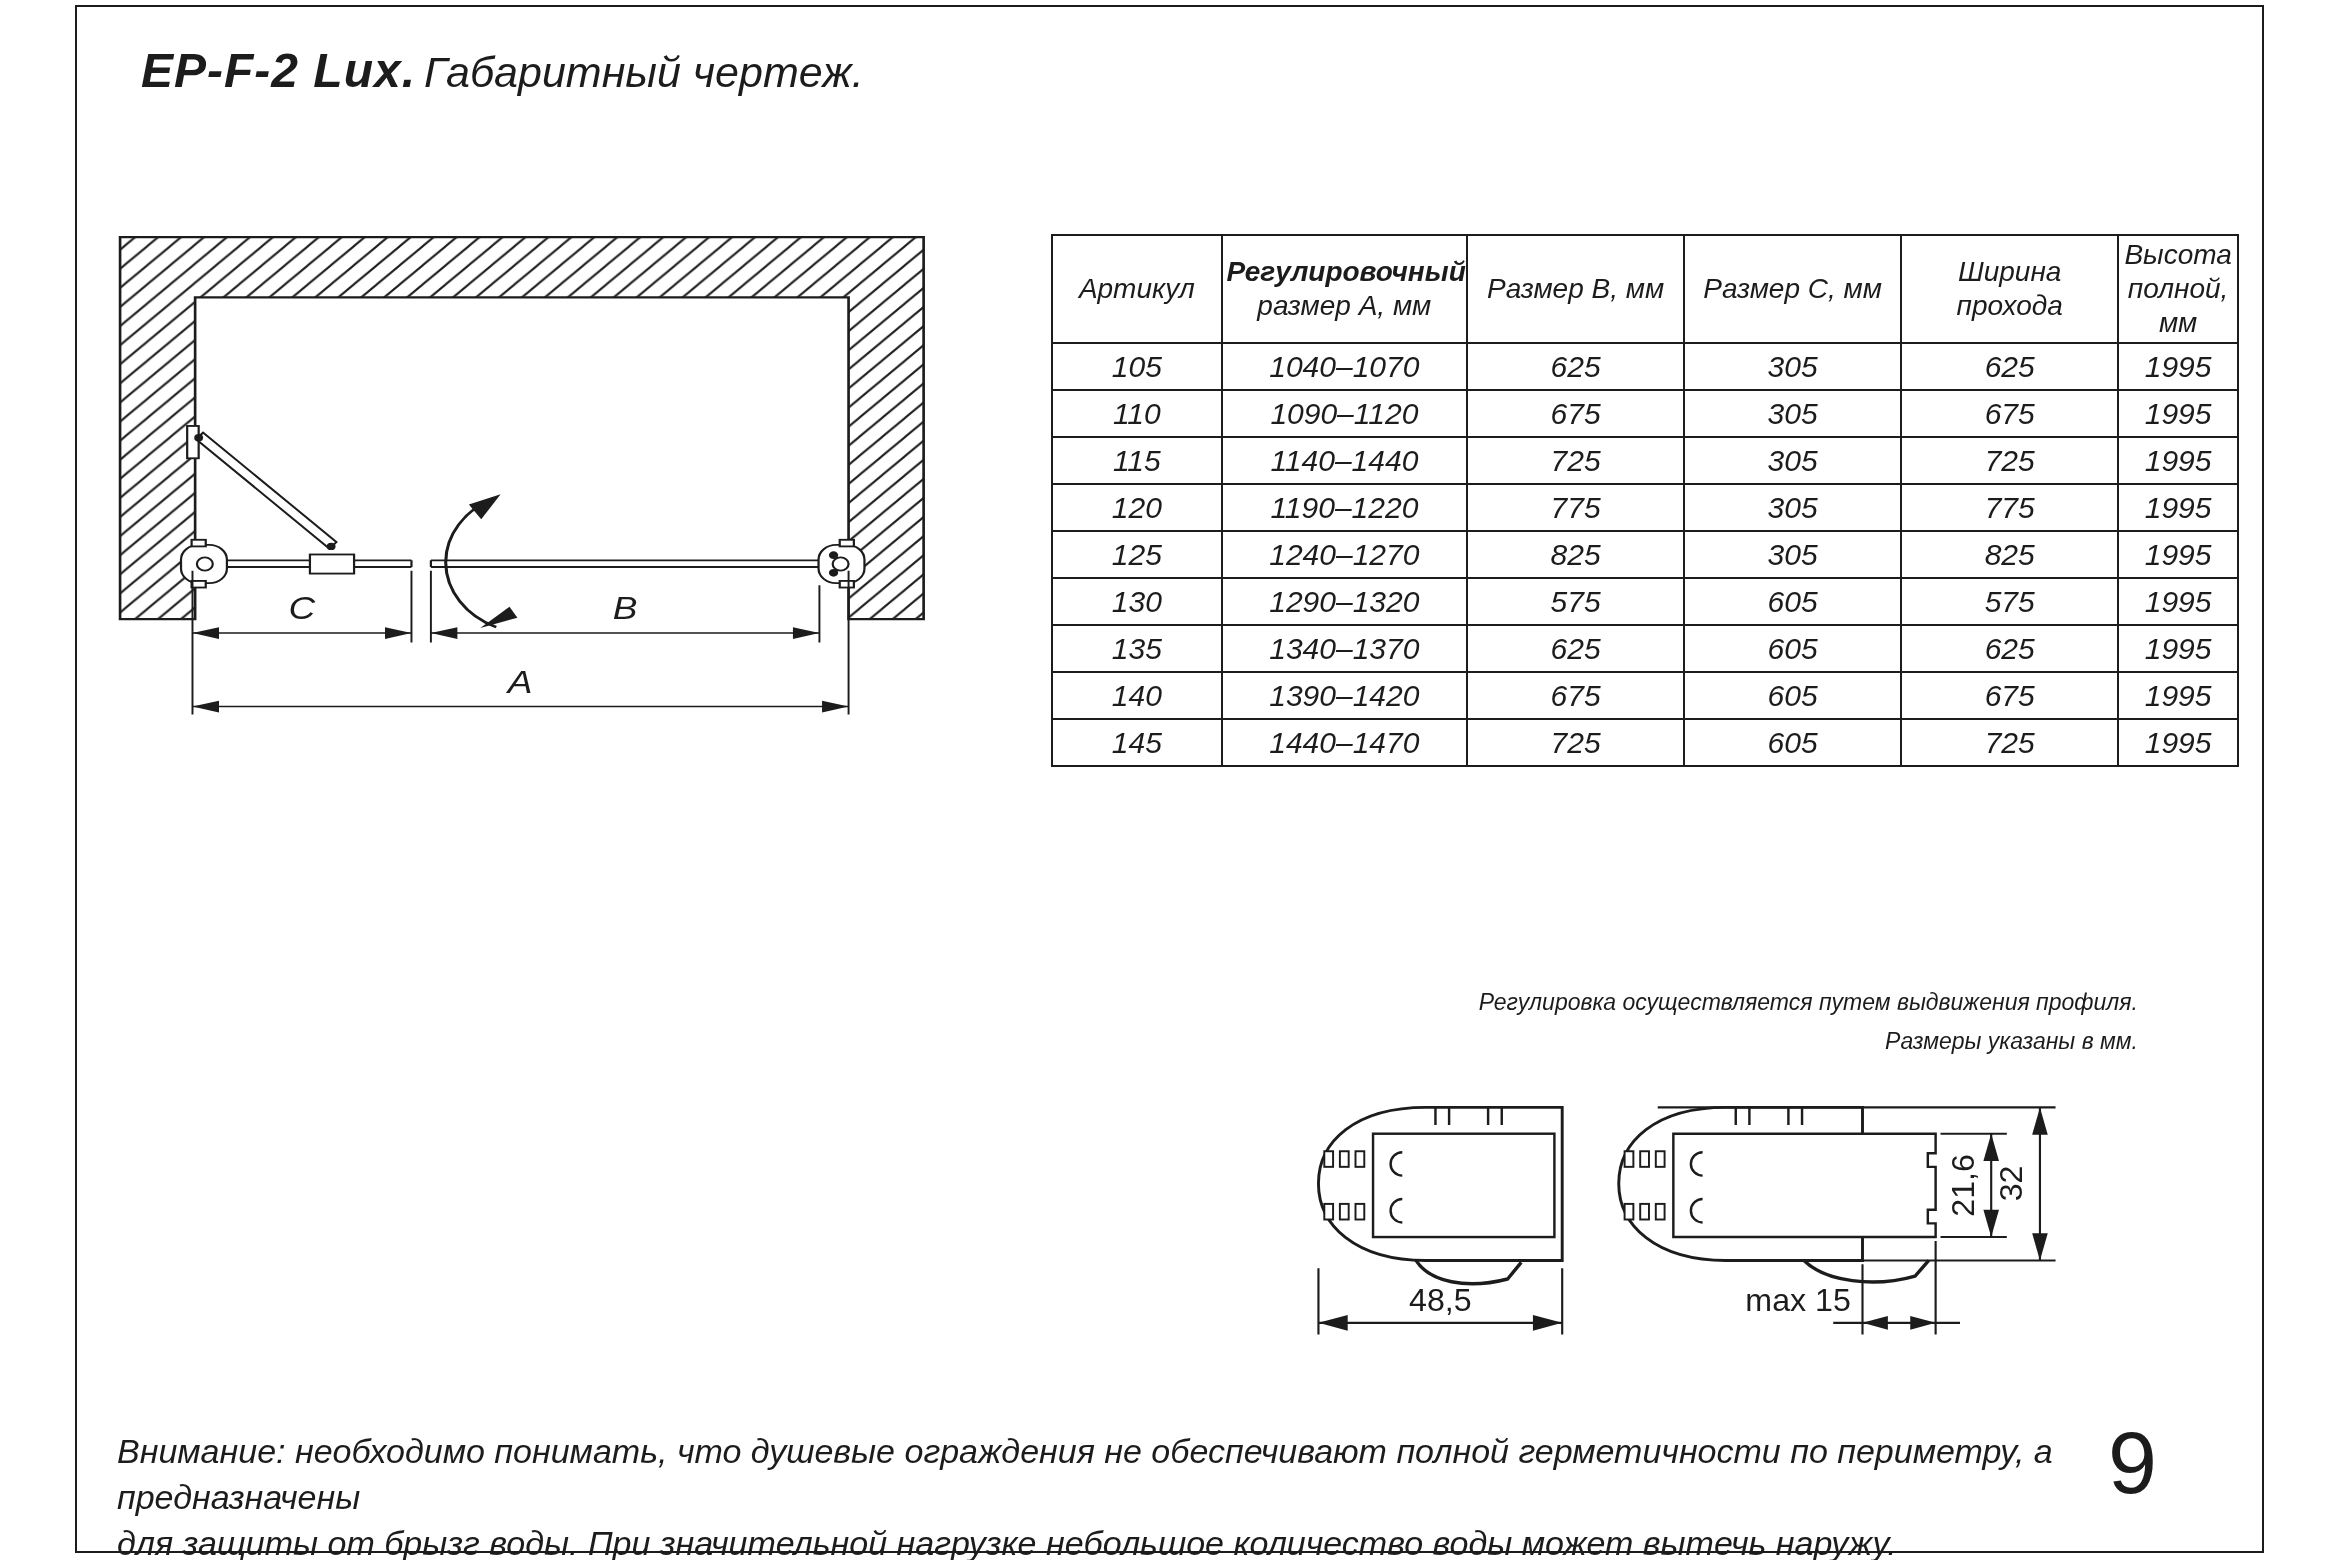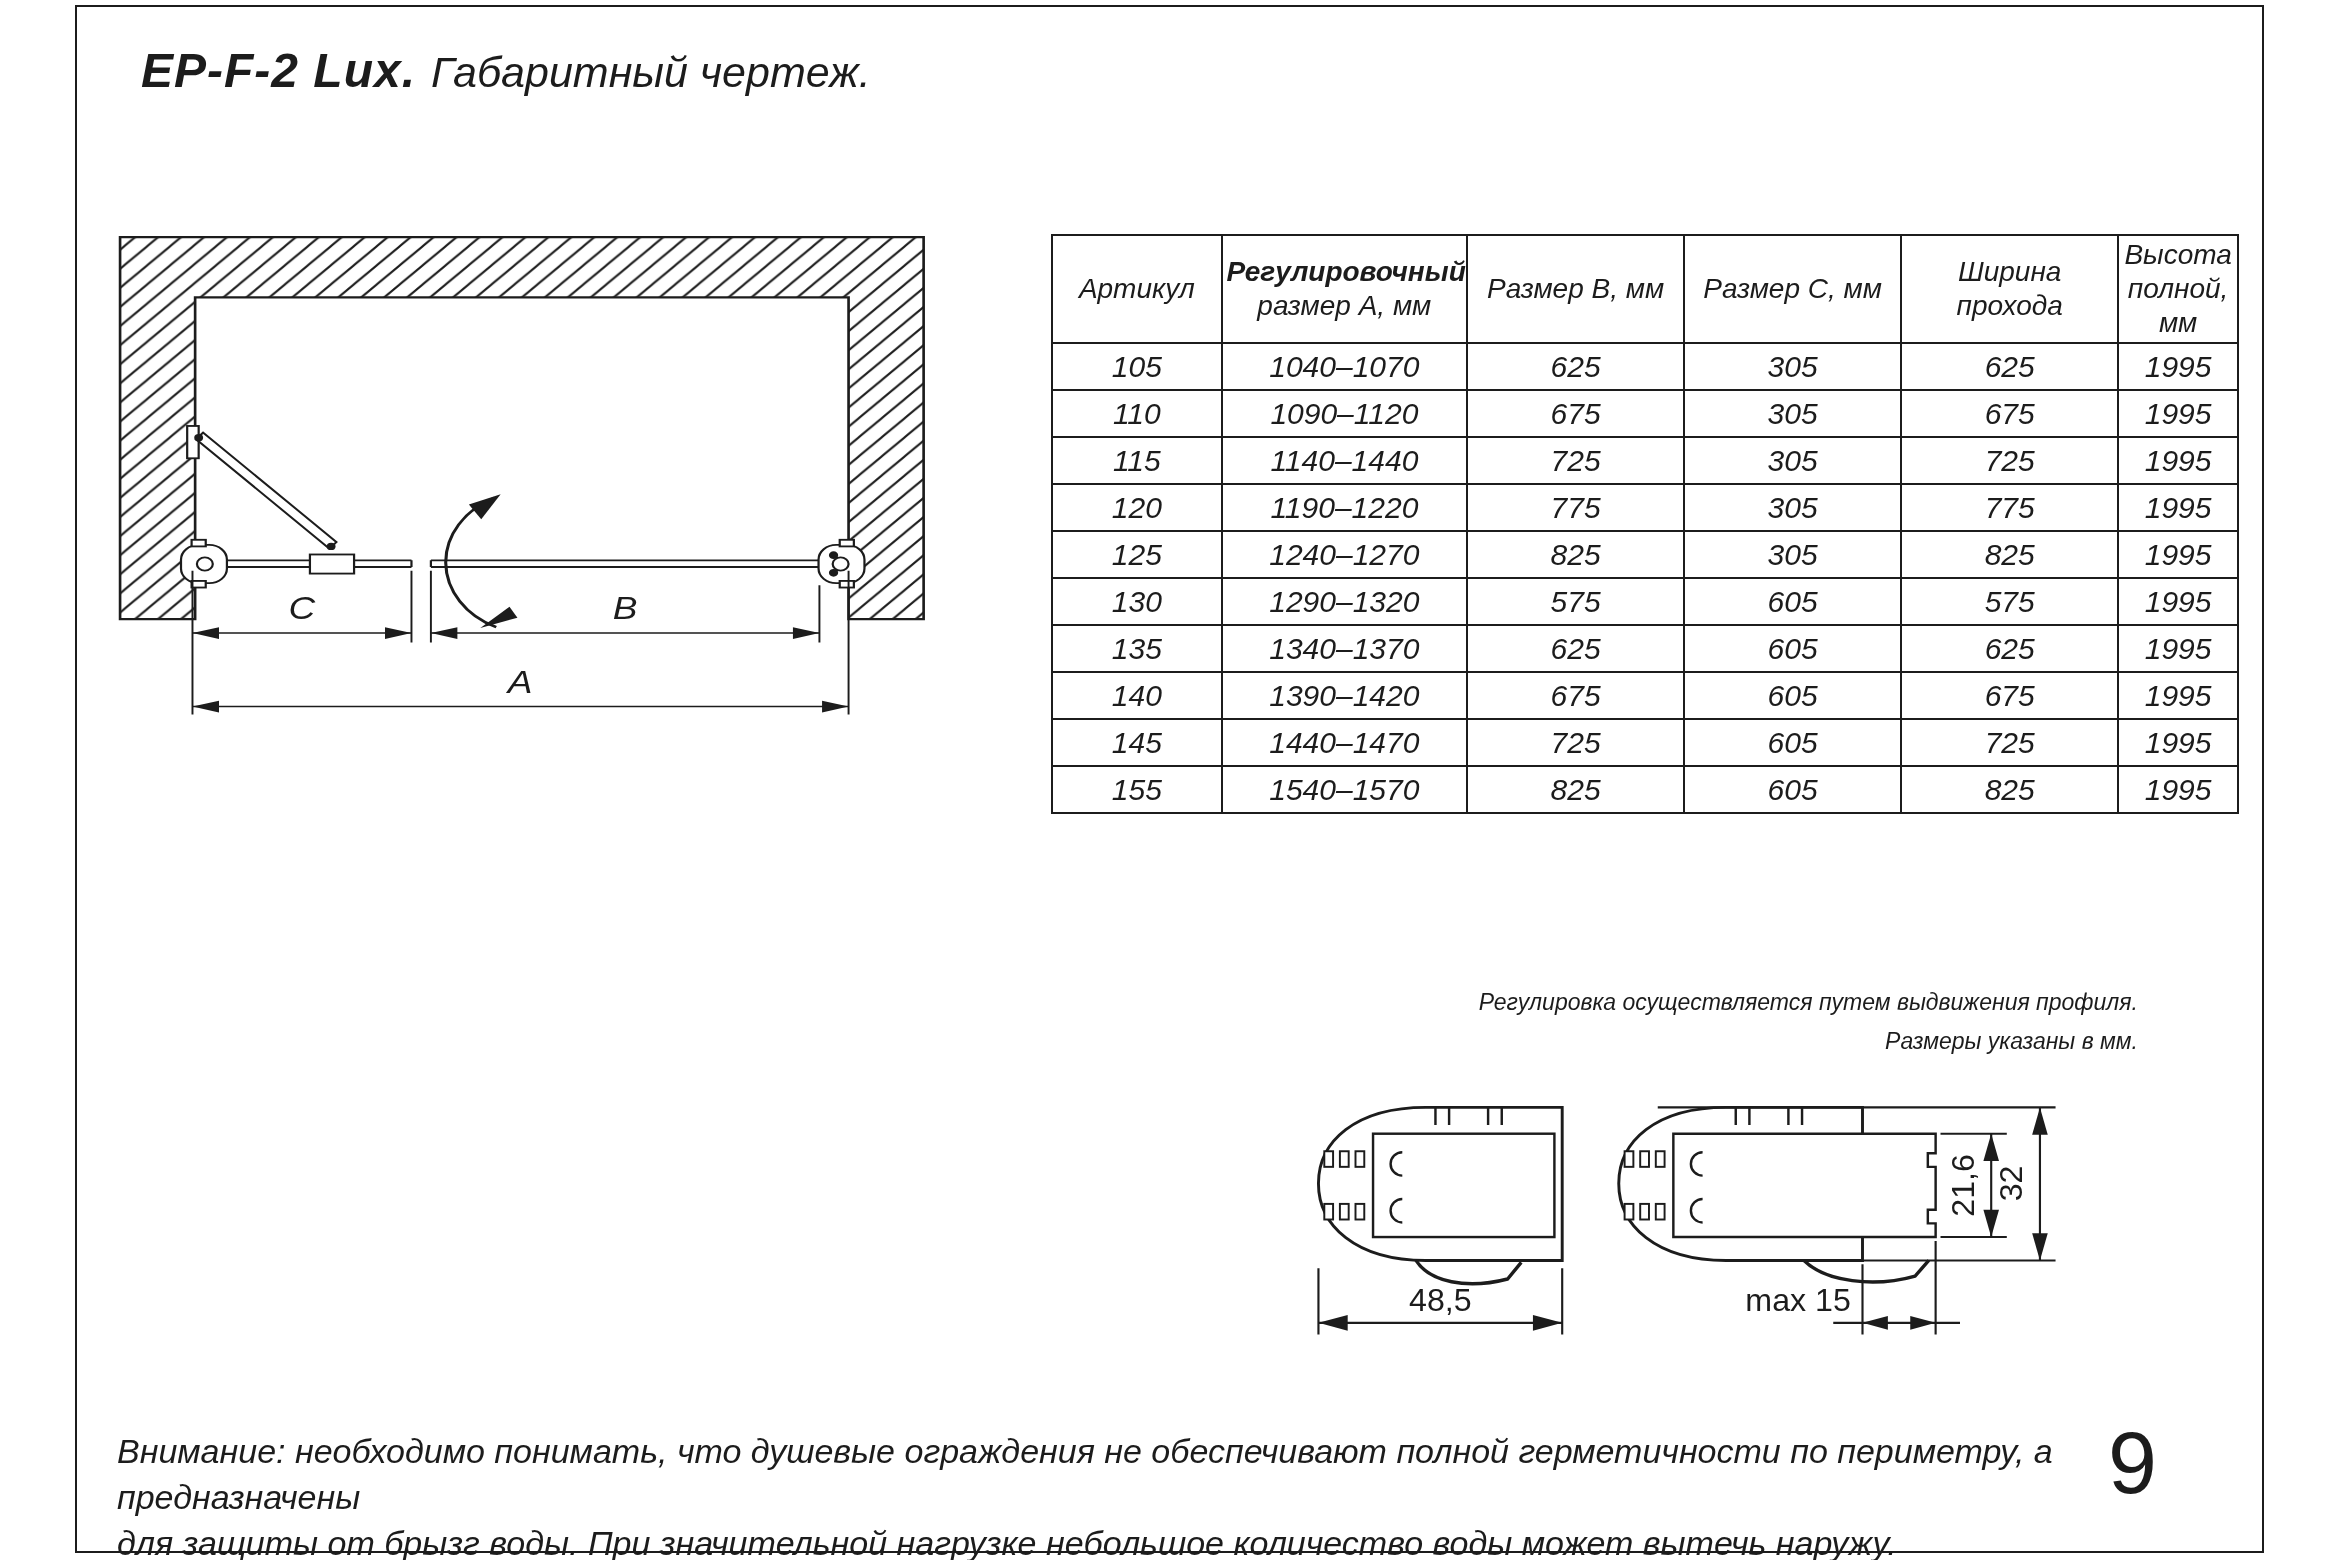--- a/index.html
+++ b/index.html
@@ -22,21 +22,21 @@
   }
   .title-block{
     position:absolute;left:141px;top:43px;
     white-space:nowrap;
     font-style:italic;
   }
   .title-model{
     font-size:48px;font-weight:bold;letter-spacing:1px;
   }
   .title-subtitle{
-    font-size:43px;margin-left:15px;
+    font-size:43px;margin-left:8px;
   }
   
   table.spec-table{
     position:absolute;left:1051px;top:234px;width:1188px;
     border-collapse:collapse;table-layout:fixed;
     background:var(--paper);
   }
   .spec-table th,.spec-table td{
     border:2px solid var(--ink);
     border-top-width:2.9px;border-bottom-width:2.9px;
@@ -237,28 +237,20 @@
         <td>605</td>
         <td>675</td>
         <td>1995</td>
       </tr>
       <tr>
         <td>145</td>
         <td>1440–1470</td>
         <td>725</td>
         <td>605</td>
         <td>725</td>
-        <td>1995</td>
-      </tr>
-      <tr>
-        <td>155</td>
-        <td>1540–1570</td>
-        <td>825</td>
-        <td>605</td>
-        <td>825</td>
         <td>1995</td>
       </tr>
     </tbody>
 </table>
 
 <div class="adjust-note">
   <div>Регулировка осуществляется путем выдвижения профиля.</div>
   <div>Размеры указаны в мм.</div>
 </div>
 

